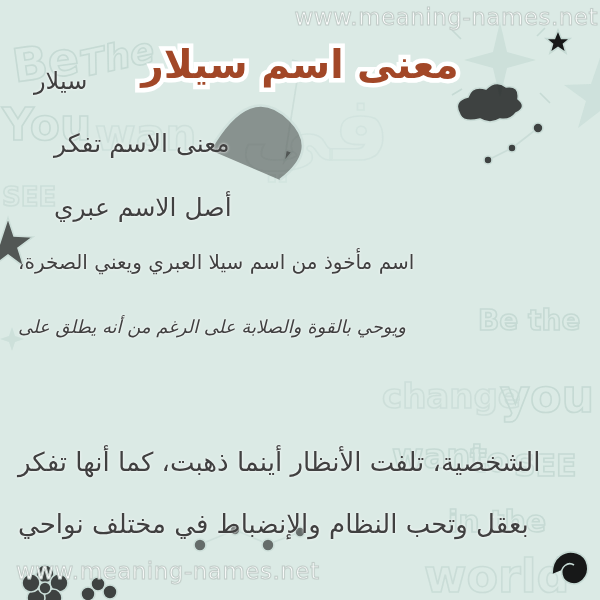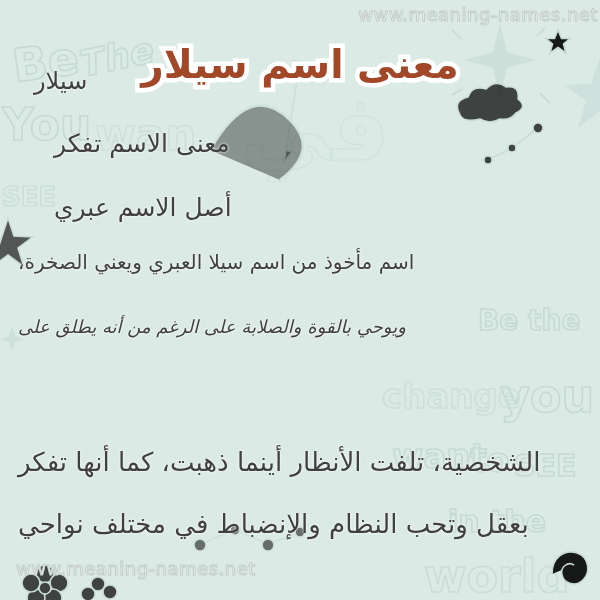--- a/index.html
+++ b/index.html
@@ -7,21 +7,21 @@
     position:relative; width:600px; height:600px; overflow:hidden;
     background:#dbeae5;
     font-family:"DejaVu Sans", sans-serif;
   }
   
   .doodles{position:absolute; left:0; top:0; z-index:0;}
   .doodles text{font-family:"DejaVu Sans", sans-serif; font-weight:bold; fill:none;}
   
   .wm{
     position:absolute; z-index:1; white-space:nowrap;
-    font-size:18px; letter-spacing:.5px;
+    font-size:23px; letter-spacing:.5px;
     color:rgba(255,255,255,.95);
     -webkit-text-stroke:1px #c2cdc9;
     text-shadow:0 0 1px rgba(160,175,170,.7);
   }
   .wm-top{top:4px; right:2px;}
   .wm-bottom{top:558px; left:16px;}
   
   .outlined{position:relative; z-index:2;margin-top:37px;}
   .outlined::before{
     content:attr(data-text);

